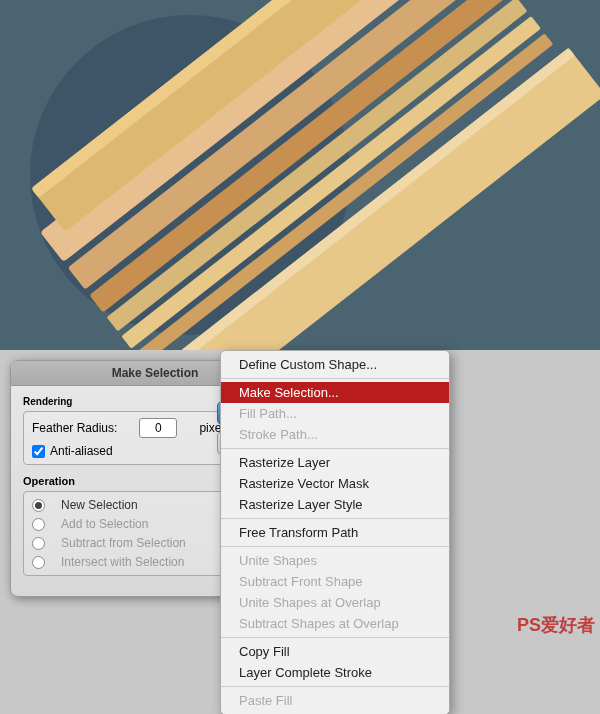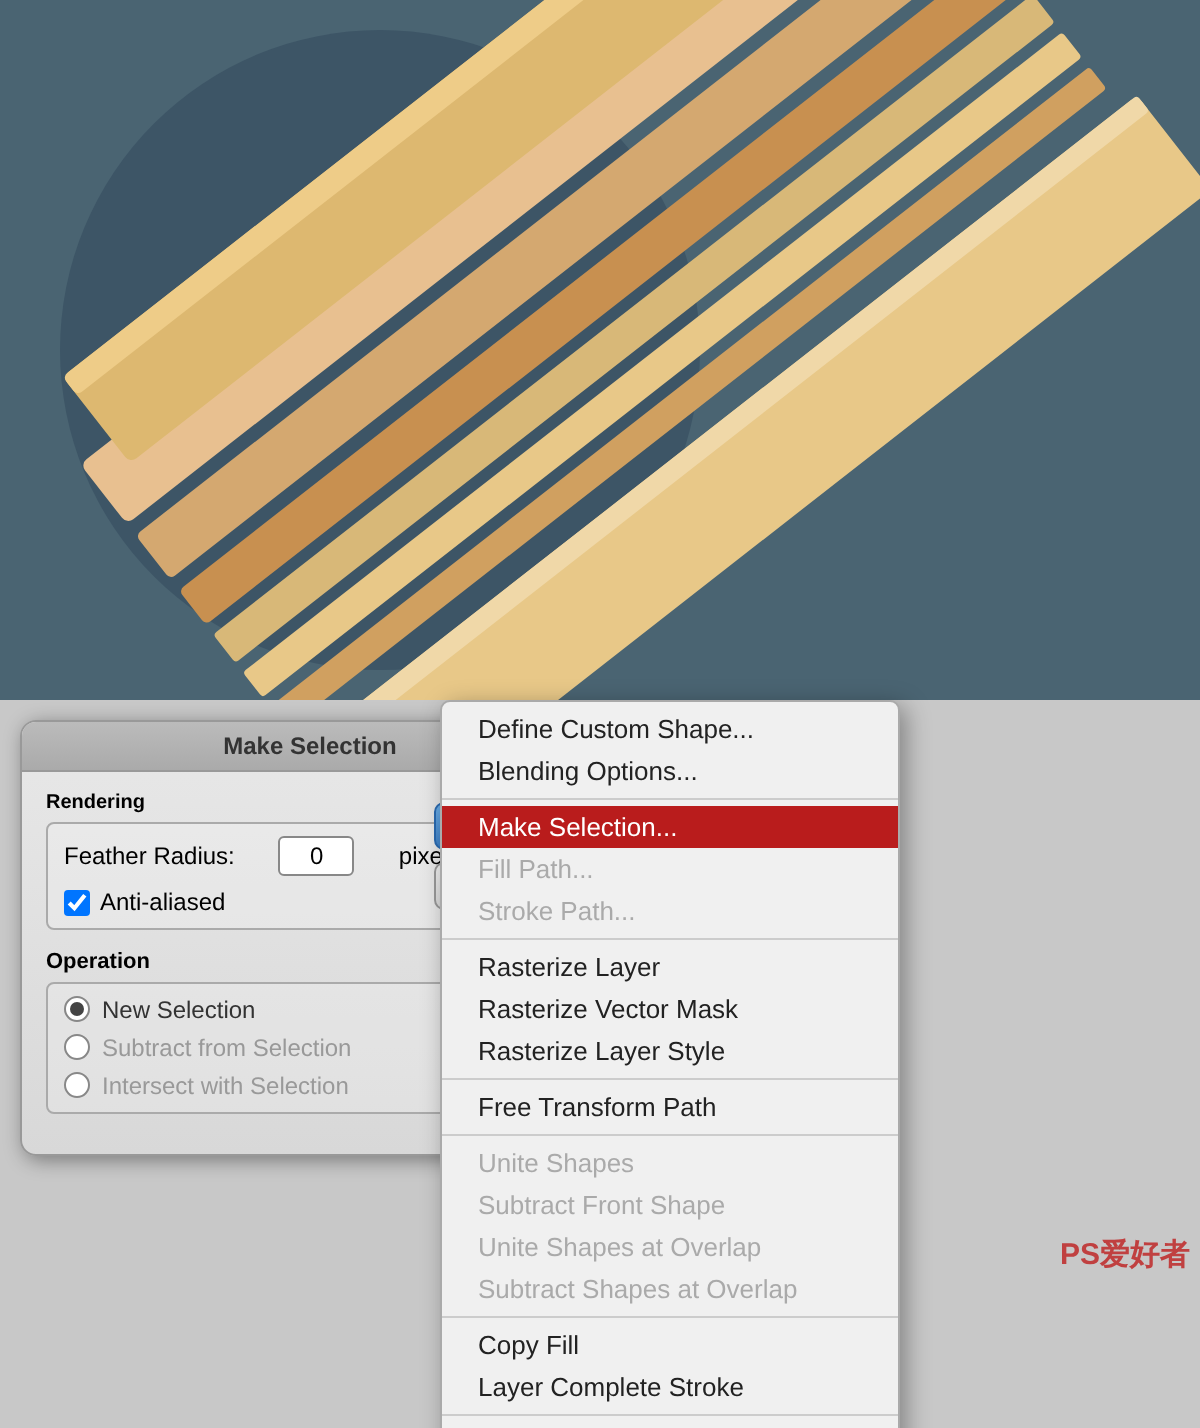--- a/index.html
+++ b/index.html
@@ -102,22 +102,22 @@
     }
 
     .radio-group {
       display: flex;
       flex-direction: column;
       gap: 5px;
     }
 
     .radio-row {
       display: flex;
-      align-items: flex-start;
-      gap: 6px;
+      align-items: center;
+      gap: 16px;
       font-size: 12px;
       color: #333;
     }
 
     .radio-row.disabled {
       color: #999;
     }
 
     .radio-btn {
       width: 13px;
@@ -212,21 +212,21 @@
       background: #ccc;
       margin: 3px 0;
     }
 
     
     .watermark {
       position: absolute;
       bottom: 5px;
       right: 5px;
       color: #e8a060;
-      font-size: 15px;
+      font-size: 18px;
       font-weight: bold;
       font-family: Arial, sans-serif;
       margin-top: 12px;
     }
 
     .watermark span {
       color: #c04040;
     }
   </style>
 </head>
@@ -282,35 +282,38 @@
 
       <div style="font-size:11px;font-weight:bold;margin-bottom:4px;">Operation</div>
       <div class="dialog-group">
         <div class="radio-group">
           <div class="radio-row">
             <div class="radio-btn selected"></div>
             <span>New Selection</span>
           </div>
           <div class="radio-row disabled">
             <div class="radio-btn"></div>
+            <span>Add to Selection</span>
+          </div>
+          <div class="radio-row disabled">
+            <div class="radio-btn"></div>
             <span>Subtract from Selection</span>
           </div>
           <div class="radio-row disabled">
             <div class="radio-btn"></div>
             <span>Intersect with Selection</span>
           </div>
         </div>
       </div>
 
     </div>
   </div>
 
   <div class="context-menu" id="context-menu-el">
   <div class="menu-item">Define Custom Shape...</div>
-      <div class="menu-item">Blending Options...</div>
       <div class="menu-separator"></div>
       <div class="menu-item highlighted">Make Selection...</div>
       <div class="menu-item disabled">Fill Path...</div>
       <div class="menu-item disabled">Stroke Path...</div>
       <div class="menu-separator"></div>
       <div class="menu-item">Rasterize Layer</div>
       <div class="menu-item">Rasterize Vector Mask</div>
       <div class="menu-item">Rasterize Layer Style</div>
       <div class="menu-separator"></div>
       <div class="menu-item">Free Transform Path</div>

